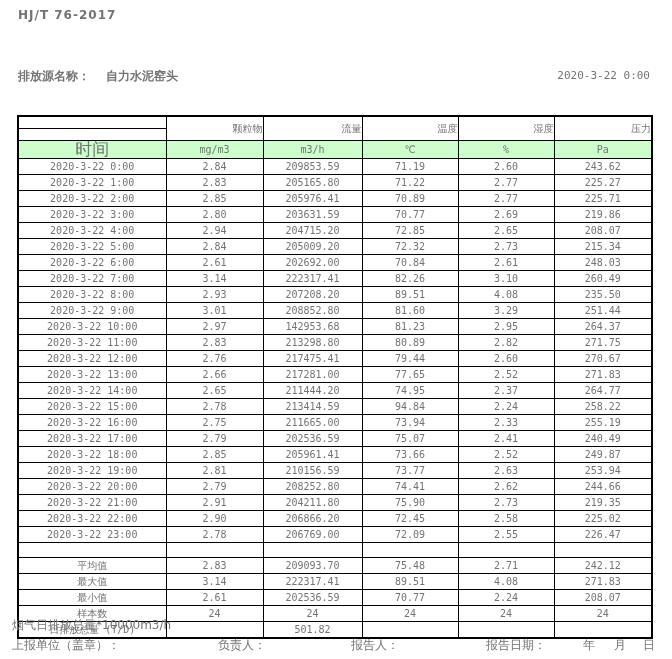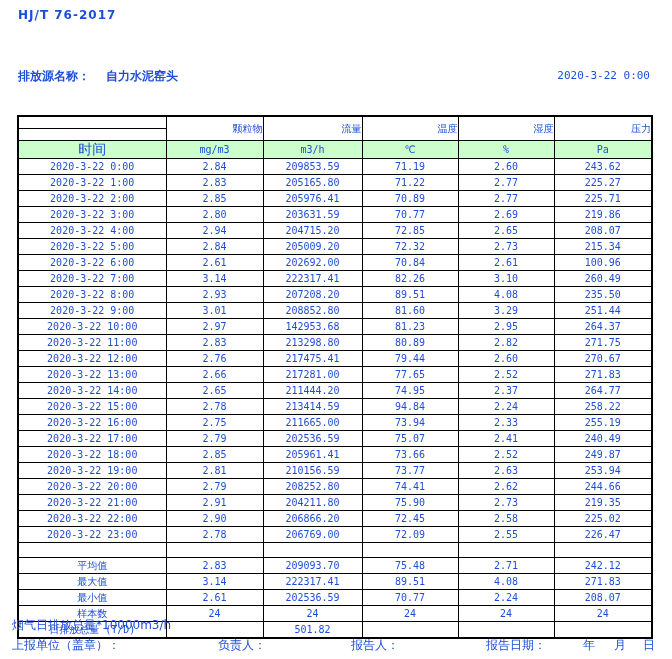--- a/index.html
+++ b/index.html
@@ -1,17 +1,17 @@
 <!DOCTYPE html>
 <html><head>
 <meta charset="utf-8">
 <style>
   html,body{margin:0;padding:0;background:#fff;}
   .page{
-    position:relative;width:672px;height:659px;background:#ffffff;color:#1d4ed8;
+    position:relative;width:672px;height:659px;background:#ffffff;color:#737373;
     font-family:"DejaVu Sans","Liberation Sans",sans-serif;overflow:hidden;
   }
   .standard{
     position:absolute;left:18px;top:8px;font-size:12px;font-weight:bold;letter-spacing:1px;
   }
   .title{
     position:absolute;top:30px;left:0;width:100%;text-align:center;
     font-size:16px;font-weight:bold;
   }
   .source-row{position:absolute;top:68px;left:18px;right:20px;height:16px;font-size:12px;}
@@ -25,21 +25,21 @@
   }
   table.report td{
     border:1px solid #000;padding:0;margin:0;text-align:center;vertical-align:middle;
     white-space:nowrap;overflow:hidden;line-height:1;
     font-family:"DejaVu Sans Mono","DejaVu Sans",monospace;font-size:10px;
   }
   tr.hdr-a td{height:11px;text-align:right;}
   tr.hdr-b td{height:11px;}
   td.col-name{font-family:"DejaVu Sans","Liberation Sans",sans-serif;font-size:12px;}
   tr.unit-row td{height:17px;background:#ccffcc;font-size:10px;}
-  tr.unit-row td.time-hdr{font-family:Liberation Serif, serif;font-size:14px;}
+  tr.unit-row td.time-hdr{font-family:Liberation Serif, serif;font-size:17px;}
   tr.data-row td{height:15px;}
   tr.spacer-row td{height:14px;}
   tr.summary-row td{height:15px;}
   td.summary-label{font-family:"DejaVu Sans","Liberation Sans",sans-serif;font-size:11px;}
   .note{
     position:absolute;left:12px;top:617px;font-size:12px;
     font-family:"DejaVu Sans","Liberation Sans",sans-serif;
   }
   .sign-row{position:absolute;left:0;top:637px;width:672px;height:16px;font-size:12px;}
   .sign-row span{position:absolute;top:0;white-space:nowrap;}
@@ -141,21 +141,21 @@
           <td>72.32</td>
           <td>2.73</td>
           <td>215.34</td>
         </tr>
         <tr class="data-row">
           <td>2020-3-22 6:00</td>
           <td>2.61</td>
           <td>202692.00</td>
           <td>70.84</td>
           <td>2.61</td>
-          <td>100.96</td>
+          <td>248.03</td>
         </tr>
         <tr class="data-row">
           <td>2020-3-22 7:00</td>
           <td>3.14</td>
           <td>222317.41</td>
           <td>82.26</td>
           <td>3.10</td>
           <td>260.49</td>
         </tr>
         <tr class="data-row">

